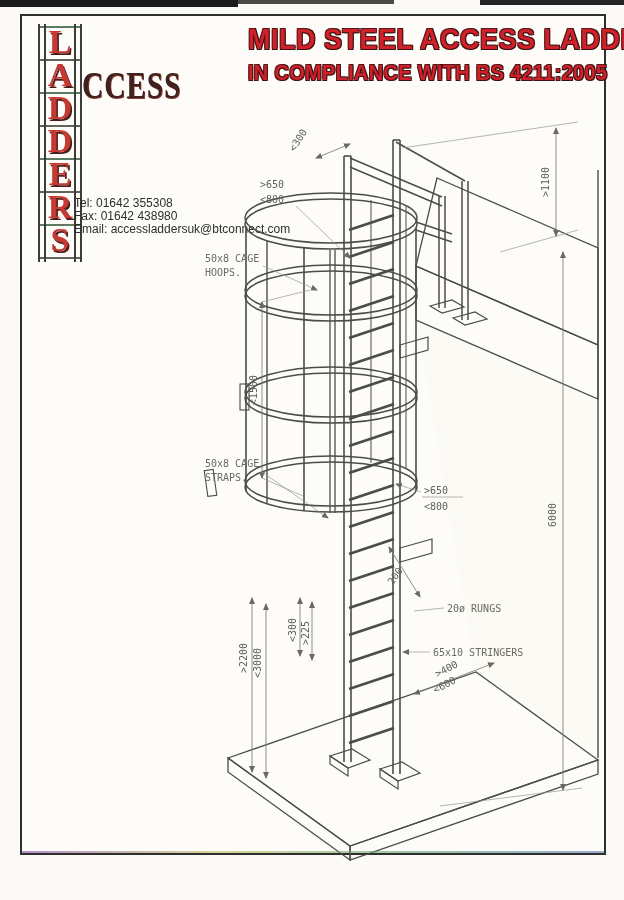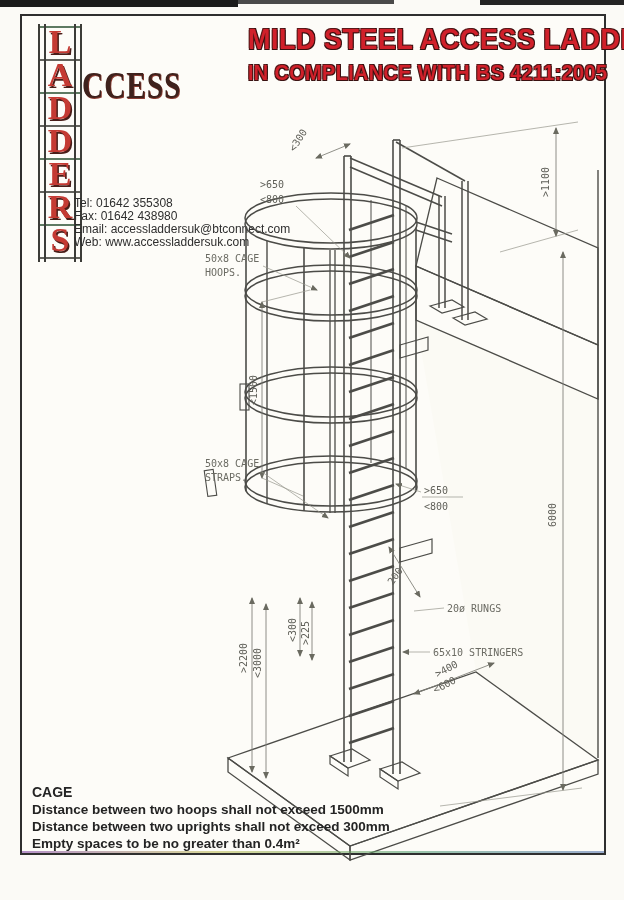--- a/index.html
+++ b/index.html
@@ -81,21 +81,20 @@
     <div class="logo-letter" style="top:91px">D</div>
     <div class="logo-letter" style="top:124px">D</div>
     <div class="logo-letter" style="top:157px">E</div>
     <div class="logo-letter" style="top:190px">R</div>
     <div class="logo-letter" style="top:223px">S</div>
     <div class="logo-suffix">CCESS</div>
     <div class="contact">
       <div>Tel: 01642 355308</div>
       <div>Fax: 01642 438980</div>
       <div>Email: accessladdersuk@btconnect.com</div>
-      <div>Web: www.accessladdersuk.com</div>
     </div>
   </div>
 
   <div class="title-block">
     <div class="title-1">MILD STEEL ACCESS LADDER</div>
     <div class="title-2">IN COMPLIANCE WITH BS 4211:2005</div>
   </div>
 
   <svg class="draw" width="624" height="900" viewBox="0 0 624 900">
     <defs>
@@ -250,21 +249,15 @@
       <text class="dimtext" x="296" y="630" text-anchor="middle" transform="rotate(-90 296 630)">&lt;300</text>
       <text class="dimtext" x="309" y="633" text-anchor="middle" transform="rotate(-90 309 633)">&gt;225</text>
 
       <line x1="252" y1="598" x2="252" y2="772" class="dimline" marker-start="url(#ar)" marker-end="url(#ar)"></line>
       <line x1="266" y1="604" x2="266" y2="778" class="dimline" marker-start="url(#ar)" marker-end="url(#ar)"></line>
       <text class="dimtext" x="247" y="658" text-anchor="middle" transform="rotate(-90 247 658)">&gt;2200</text>
       <text class="dimtext" x="261" y="663" text-anchor="middle" transform="rotate(-90 261 663)">&lt;3000</text>
     </g>
   </svg>
 
-  <div class="notes">
-    <div class="notes-heading">CAGE</div>
-    <div class="notes-line">Distance between two hoops shall not exceed 1500mm</div>
-    <div class="notes-line">Distance between two uprights shall not exceed 300mm</div>
-    <div class="notes-line">Empty spaces to be no greater than 0.4m²</div>
-  </div>
 
   <div class="frame-bottom-tint"></div>
 </div>
 
 </body></html>

